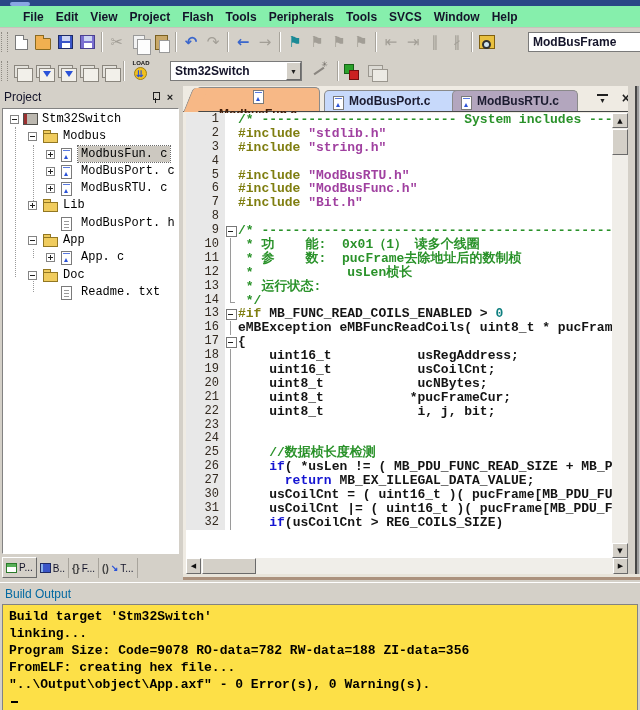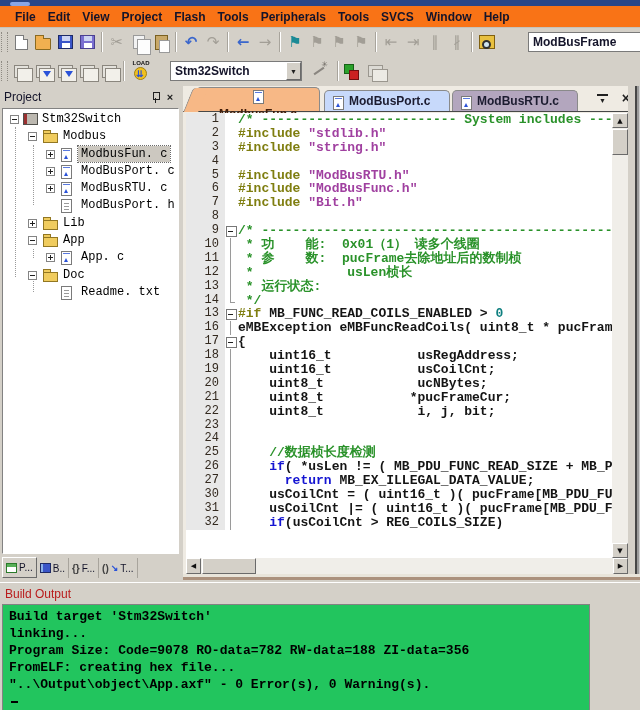--- a/index.html
+++ b/index.html
@@ -2,21 +2,21 @@
 <html><head>
 <meta charset="utf-8">
 <style>
 *{margin:0;padding:0;box-sizing:border-box}
 html,body{width:640px;height:710px;overflow:hidden}
 body{font-family:"Liberation Sans",sans-serif;background:#d4d0c8;position:relative}
 
 #titlebar{position:absolute;left:0;top:0;width:640px;height:6px;background:#2a4686}
 #titlebar .tbicon{position:absolute;left:10px;top:2px;width:20px;height:4px;background:#8aa6e4;border-radius:2px}
 
-#menubar{position:absolute;left:0;top:6px;width:640px;height:22px;background:#f97316;display:flex;align-items:center;padding-left:9px;border-bottom:1px solid #c6c2ba}
+#menubar{position:absolute;left:0;top:6px;width:640px;height:22px;background:#86efac;display:flex;align-items:center;padding-left:17px;border-bottom:1px solid #c6c2ba}
 .menu-item{font-size:12px;font-weight:bold;color:#14142a;padding:0 6px}
 
 #toolbar1{position:absolute;left:0;top:28px;width:640px;height:28px;display:flex;align-items:center}
 #toolbar2{position:absolute;left:0;top:56px;width:640px;height:30px;display:flex;align-items:center}
 .grip{width:7px;height:20px;border-left:1px dotted #8e8a82;border-right:1px dotted #8e8a82;margin:0 2px 0 1px}
 .tbtn{width:22px;height:22px;display:flex;align-items:center;justify-content:center;position:relative;flex:0 0 auto}
 .sep{width:2px;height:20px;border-left:1px solid #a8a49c;border-right:1px solid #ffffff;margin:0 3px;flex:0 0 auto}
 .glyph{font-size:15px;line-height:1;font-family:"DejaVu Sans",sans-serif}
 .g-blue{color:#3a66cc;font-weight:bold}
 .g-teal{color:#1a8a96}
@@ -123,22 +123,22 @@
 #vscroll .thumb{position:absolute;left:0;top:16px;width:16px;height:26px;background:#d4d0c8;border:1px solid;border-color:#fff #6a6a6a #6a6a6a #fff}
 #vscroll .down{position:absolute;left:0;bottom:0;width:16px;height:15px}
 #hscroll{position:absolute;left:3px;top:472px;width:442px;height:16px;background:#f0eee9}
 #hscroll .left{position:absolute;left:0;top:0;width:15px;height:16px}
 #hscroll .thumb{position:absolute;left:16px;top:0;width:54px;height:16px;background:#d4d0c8;border:1px solid;border-color:#fff #6a6a6a #6a6a6a #fff}
 #hscroll .right{position:absolute;right:0;top:0;width:15px;height:16px}
 #ed-rframe{position:absolute;left:445px;top:0;width:12px;height:491px;background:linear-gradient(90deg,#d4d0c8 0,#d4d0c8 7px,#464646 7px,#464646 9px,#9b9b9b 9px,#9b9b9b 11px,#cccccc 11px,#cccccc 12px)}
 #ed-bframe{position:absolute;left:0;top:488px;width:457px;height:6px;background:linear-gradient(180deg,#e8e4da 0,#e8e4da 3px,#ab917d 3px,#ab917d 6px)}
 
 #buildbar{position:absolute;left:0;top:582px;width:640px;height:22px;display:flex;align-items:center;padding-left:5px;border-top:1px solid #fff}
-#buildbar .btitle{font-size:12px;color:#b91c1c}
-#buildbox{position:absolute;left:2px;top:604px;width:588px;height:106px;background:#22c55e;border:1px solid #828282;border-bottom:none;overflow:hidden;padding:4px 0 0 6px}
+#buildbar .btitle{font-size:12px;color:#0369a1}
+#buildbox{position:absolute;left:2px;top:604px;width:636px;height:106px;background:#fde047;border:1px solid #828282;border-bottom:none;overflow:hidden;padding:4px 0 0 6px}
 .bline{height:17px;font-family:"Liberation Mono",monospace;font-weight:bold;font-size:13px;color:#000;white-space:pre}
 #caret{position:absolute;left:8px;top:96px;width:7px;height:2px;background:#000}
 </style>
 </head>
 <body>
 
 <div id="titlebar">
     <span class="tbicon"></span>
   </div>
 <div id="menubar">
@@ -299,27 +299,27 @@
         <span class="texp plus" style="left: 43px;"></span>
         <span class="ticon filec" style="left: 58px;"></span>
         <span class="tlabel" style="left: 75px;">ModBusPort. c</span>
       </div>
       <div class="trow">
         <span class="texp plus" style="left: 43px;"></span>
         <span class="ticon filec" style="left: 58px;"></span>
         <span class="tlabel" style="left: 75px;">ModBusRTU. c</span>
       </div>
       <div class="trow">
-        <span class="ticon file" style="left: 58px;"></span>
-        <span class="tlabel" style="left: 75px;">ModBusPort. h</span>
-      </div>
-      <div class="trow">
         <span class="texp plus" style="left: 25px;"></span>
         <span class="ticon folder" style="left: 40px;"></span>
         <span class="tlabel" style="left: 57px;">Lib</span>
+      </div>
+      <div class="trow">
+        <span class="ticon file" style="left: 58px;"></span>
+        <span class="tlabel" style="left: 75px;">ModBusPort. h</span>
       </div>
       <div class="trow">
         <span class="texp" style="left: 25px;"></span>
         <span class="ticon folder" style="left: 40px;"></span>
         <span class="tlabel" style="left: 57px;">App</span>
       </div>
       <div class="trow">
         <span class="texp plus" style="left: 43px;"></span>
         <span class="ticon filec" style="left: 58px;"></span>
         <span class="tlabel" style="left: 75px;">App. c</span>
@@ -356,21 +356,21 @@
 </div>
 
 <div id="editor">
   <div id="tabrow">
     <span id="tabmenu">▼</span>
     <span id="tabclose">×</span>
   <span class="etab active" style="left: 13px; width: 124px; background: rgb(247, 184, 134); flex-direction: column;">
         <span class="ticon filec"></span>
         <span class="lbl">ModbusFun.c</span>
       </span>
-      <span class="etab" style="left: 141px; width: 126px; background: rgb(199, 217, 251);">
+      <span class="etab" style="left: 141px; width: 152px; background: rgb(199, 217, 251);">
         <span class="ticon filec"></span>
         <span class="lbl">ModBusPort.c</span>
       </span>
       <span class="etab" style="left: 269px; width: 126px; background: rgb(179, 166, 190);">
         <span class="ticon filec"></span>
         <span class="lbl">ModBusRTU.c</span>
       </span>
     </div>
   <div id="codearea">
       <div class="code-line"><span class="ln">1</span><span class="fold"></span><span class="ct"><span class="cm">/* ------------------------- System includes -------------------------</span></span></div>

